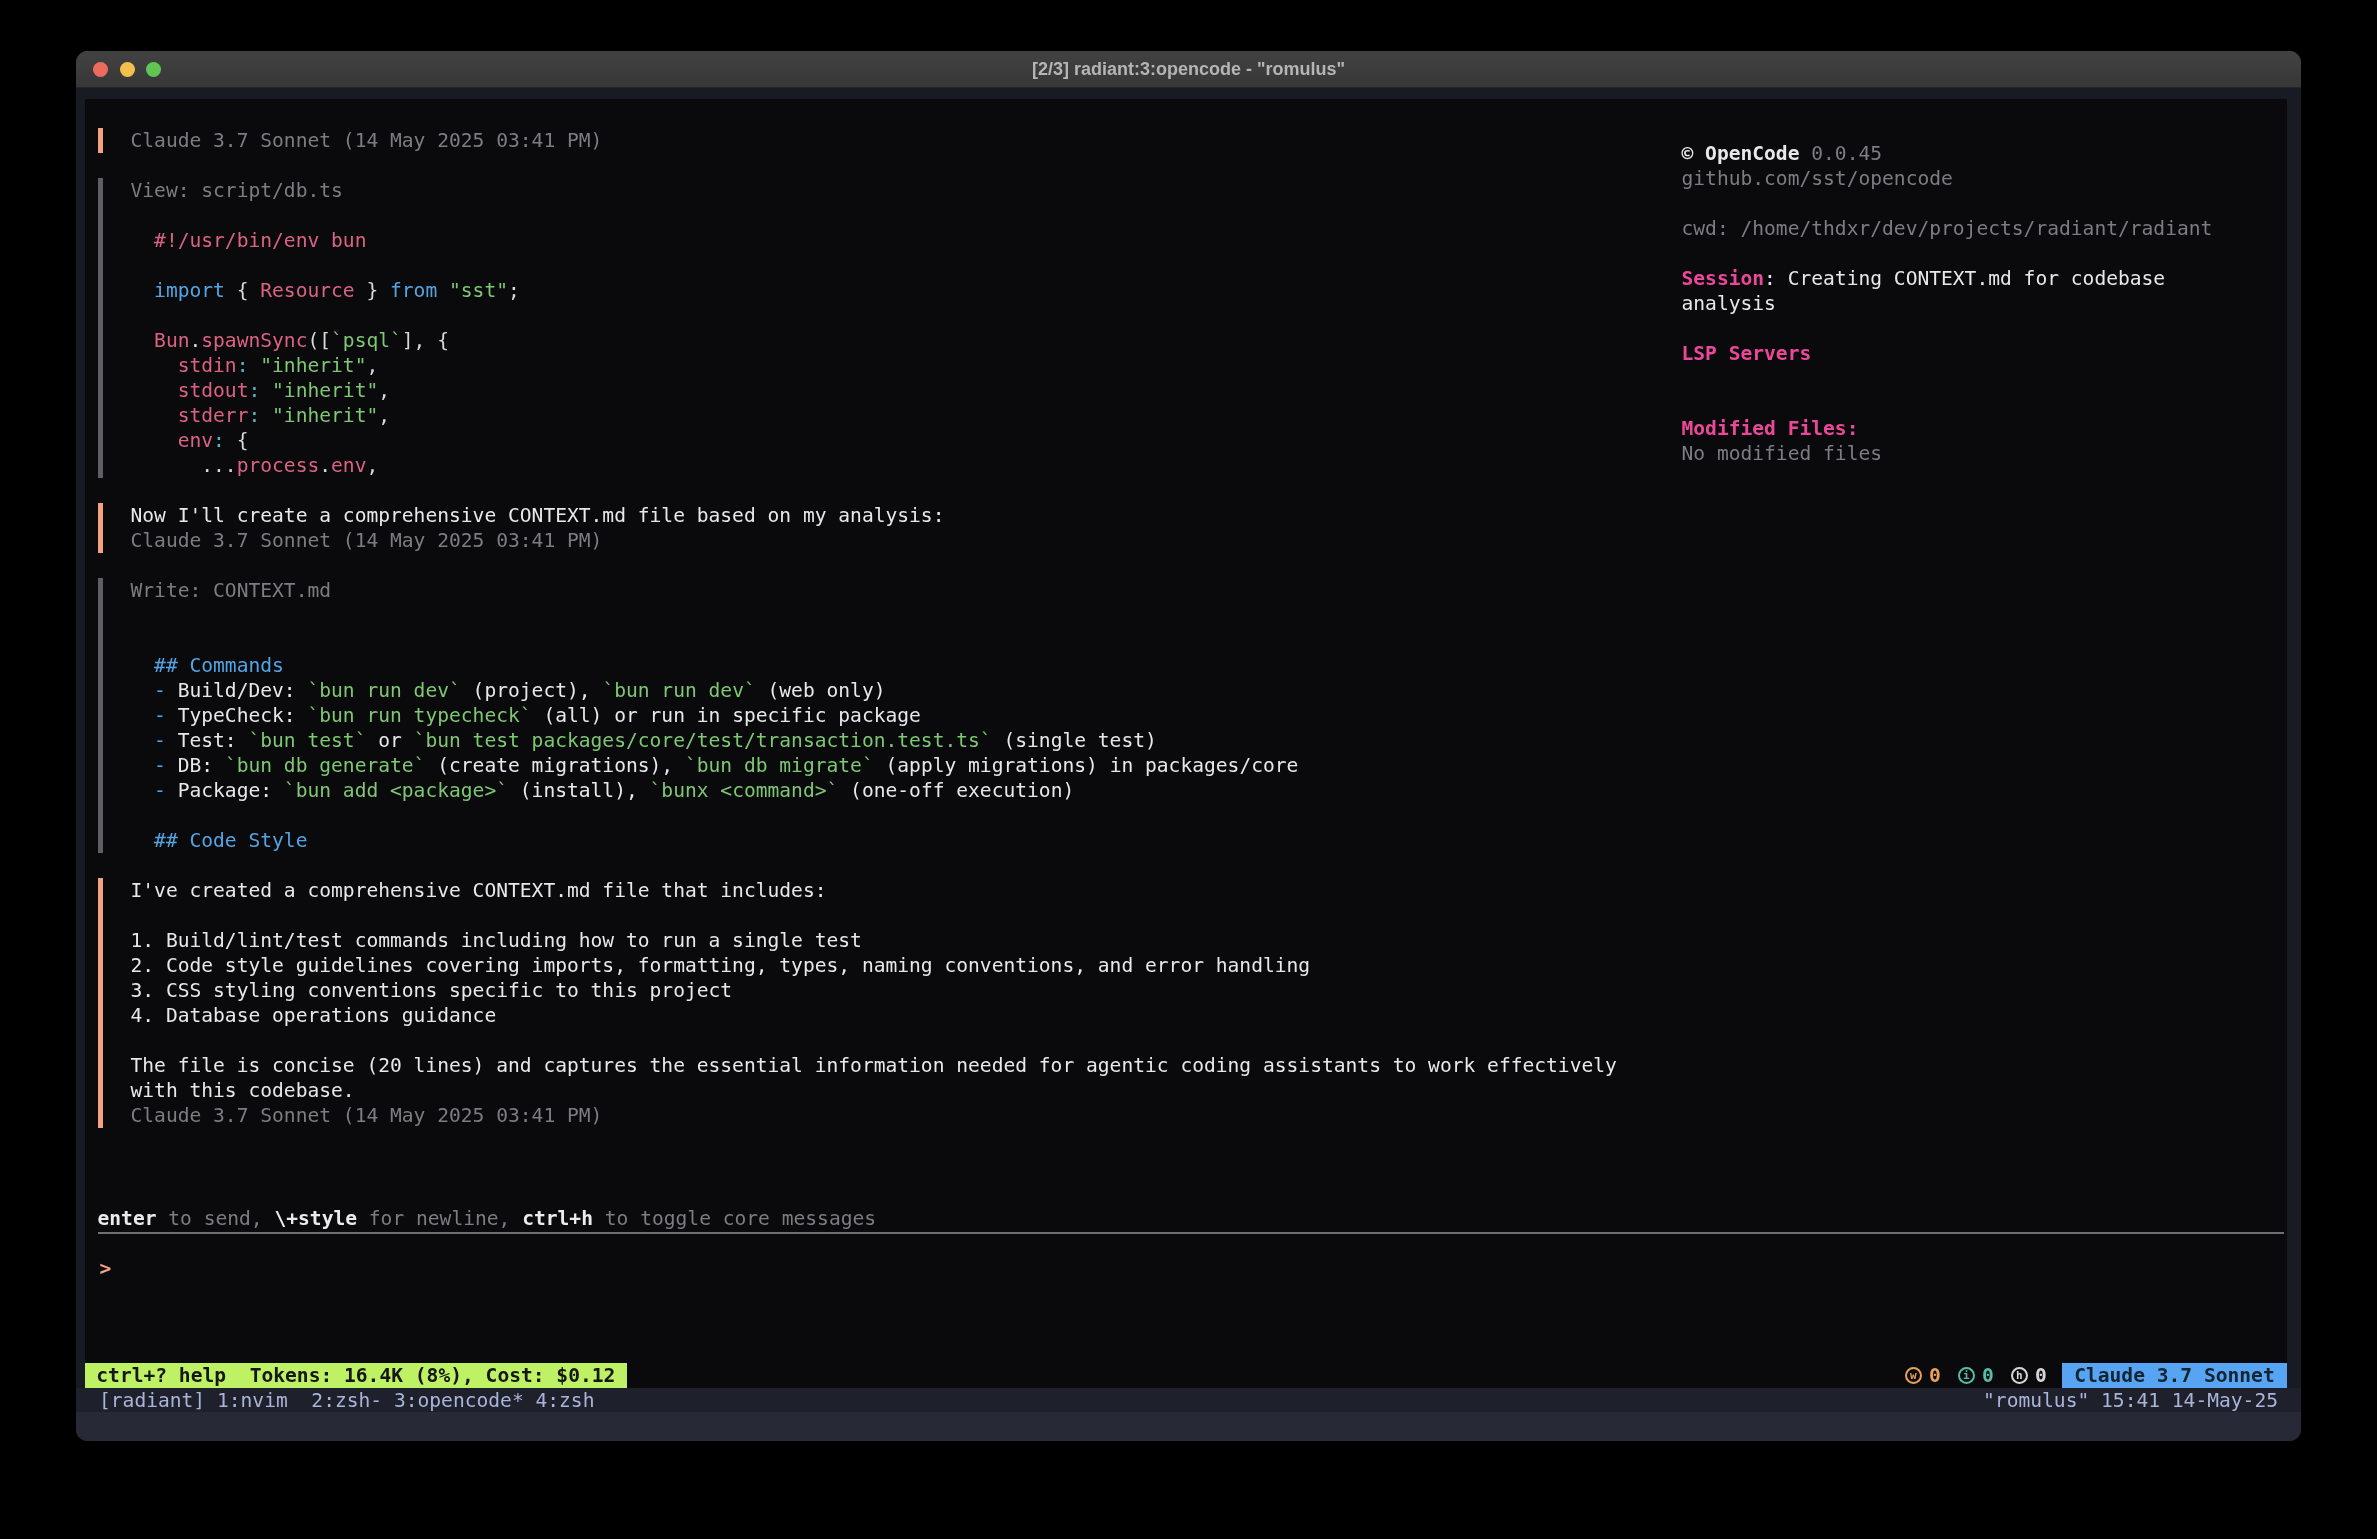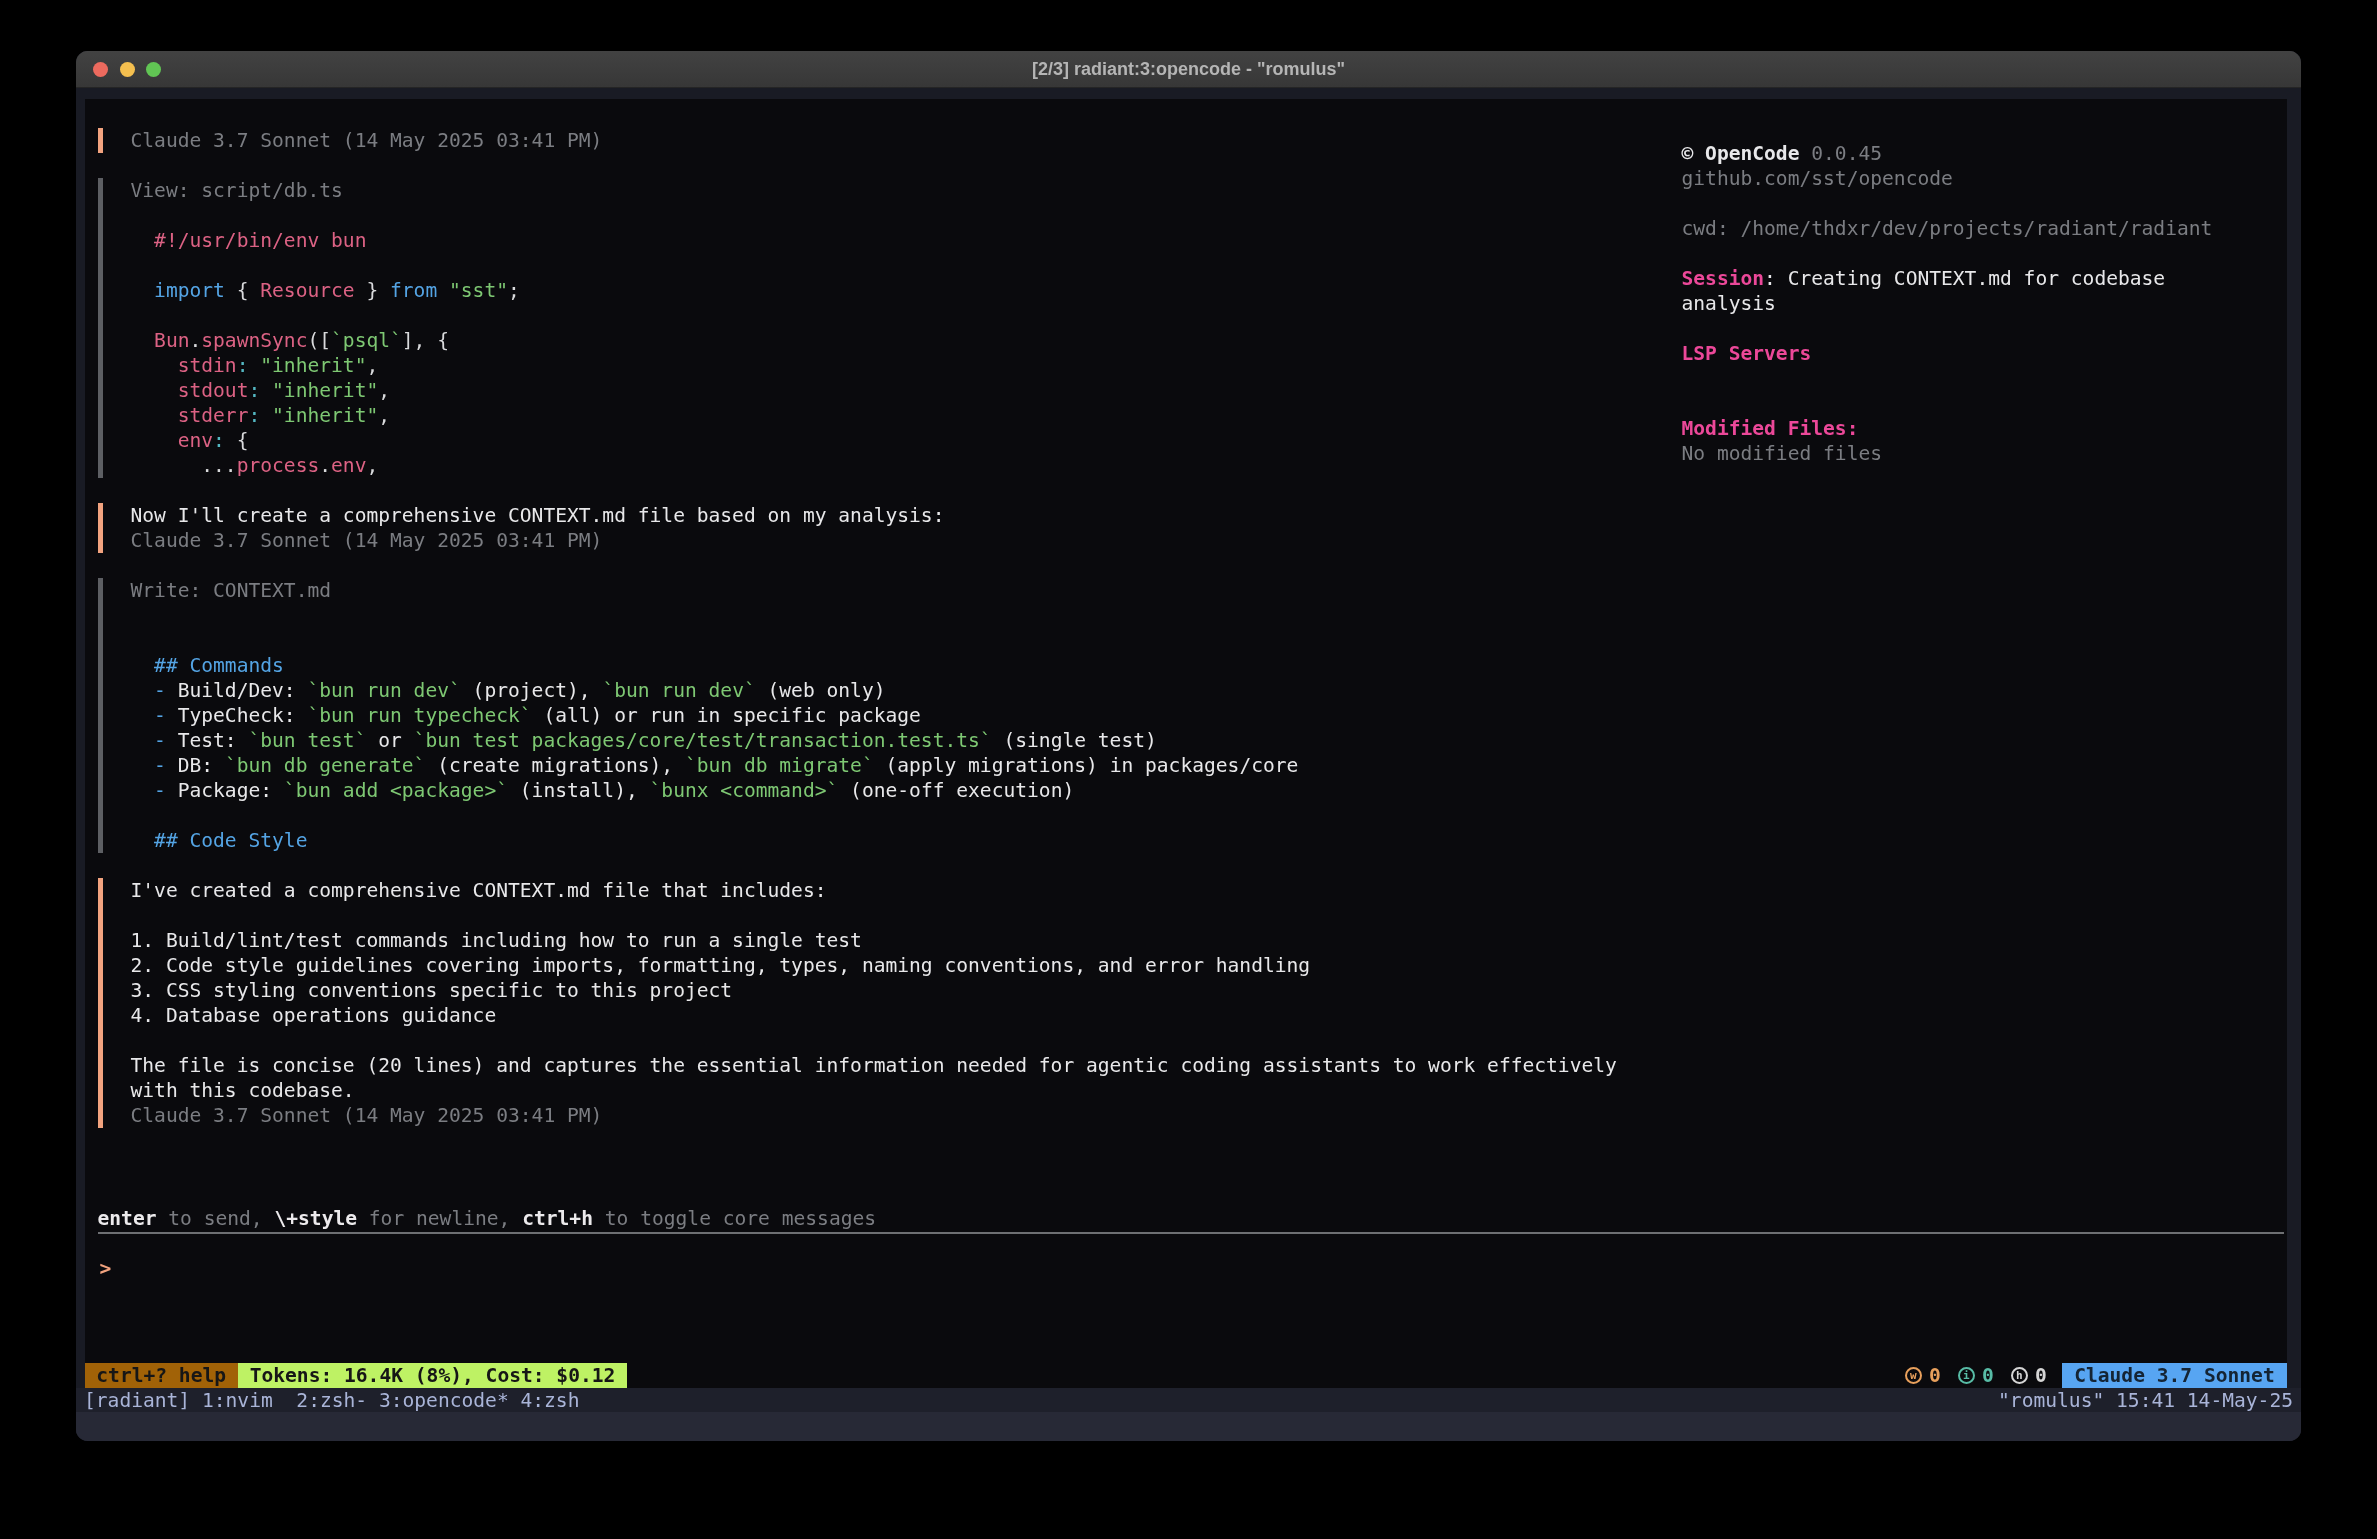--- a/index.html
+++ b/index.html
@@ -30,21 +30,21 @@
   .statusrow{position:absolute;left:0;right:0;top:1264px;height:25.4px;display:flex;align-items:stretch;}
   .chips-left{display:flex;}
   .chip{display:flex;align-items:center;white-space:pre;font-weight:bold;font-size:19.6px;height:25.4px;}
   .chips-right{margin-left:auto;display:flex;align-items:center;}
   .diags{display:flex;align-items:center;gap:17px;margin-right:15.7px;}
   .diag{display:flex;align-items:center;gap:7.2px;font-weight:bold;font-size:19.6px;}
   .dcircle{width:17px;height:17px;border-radius:50%;border:2px solid;display:flex;align-items:center;
            justify-content:center;font-size:11px;font-weight:bold;box-sizing:border-box;}
   .model{background:#57a5f2;color:#142434;}
   .tmuxbar{position:absolute;left:0;top:1300px;width:100%;height:24px;background:#1e202b;
-           display:flex;align-items:center;justify-content:space-between;padding:0 8px;
+           display:flex;align-items:center;justify-content:space-between;padding:0 23px;
            box-sizing:border-box;font-size:19.6px;color:#a9b4d8;white-space:pre;}
   .bottompad{position:absolute;left:0;top:1324px;width:100%;height:29px;background:#272936;}
   .c-fg{color:#e8e8ea}
   .c-dim{color:#7b7d82}
   .c-pink{color:#dc6284}
   .c-blue{color:#54a4e4}
   .c-green{color:#7ec873}
   .c-cyan{color:#54b8c2}
   .c-punct{color:#d9dadc}
   .c-orange{color:#ec4899}
@@ -138,21 +138,21 @@
             <div class="line"><span class="c-key">enter</span><span class="c-dim"> to send, </span><span class="c-key">\+style</span><span class="c-dim"> for newline, </span><span class="c-key">ctrl+h</span><span class="c-dim"> to toggle core messages</span></div>
           </div>
         <div class="separator"></div>
 
         <div class="promptline">
           <span class="pchar">&gt;</span>
         </div>
 
         <div class="statusrow">
           <div class="chips-left">
-              <div class="chip" style="background: #a16207; color: rgb(22, 22, 22);"> ctrl+? help </div>
+              <div class="chip" style="background: #bef264; color: rgb(22, 22, 22);"> ctrl+? help </div>
               <div class="chip" style="background: #bef264; color: rgb(22, 22, 22);"> Tokens: 16.4K (8%), Cost: $0.12 </div>
             </div>
           <div class="chips-right">
             <div class="diags">
                 <span class="diag" style="color: rgb(232, 160, 92);">
                   <span class="dcircle" style="border-color: rgb(232, 160, 92);">w</span>
                   <span>0</span>
                 </span>
                 <span class="diag" style="color: rgb(88, 188, 166);">
                   <span class="dcircle" style="border-color: rgb(88, 188, 166);">i</span>

